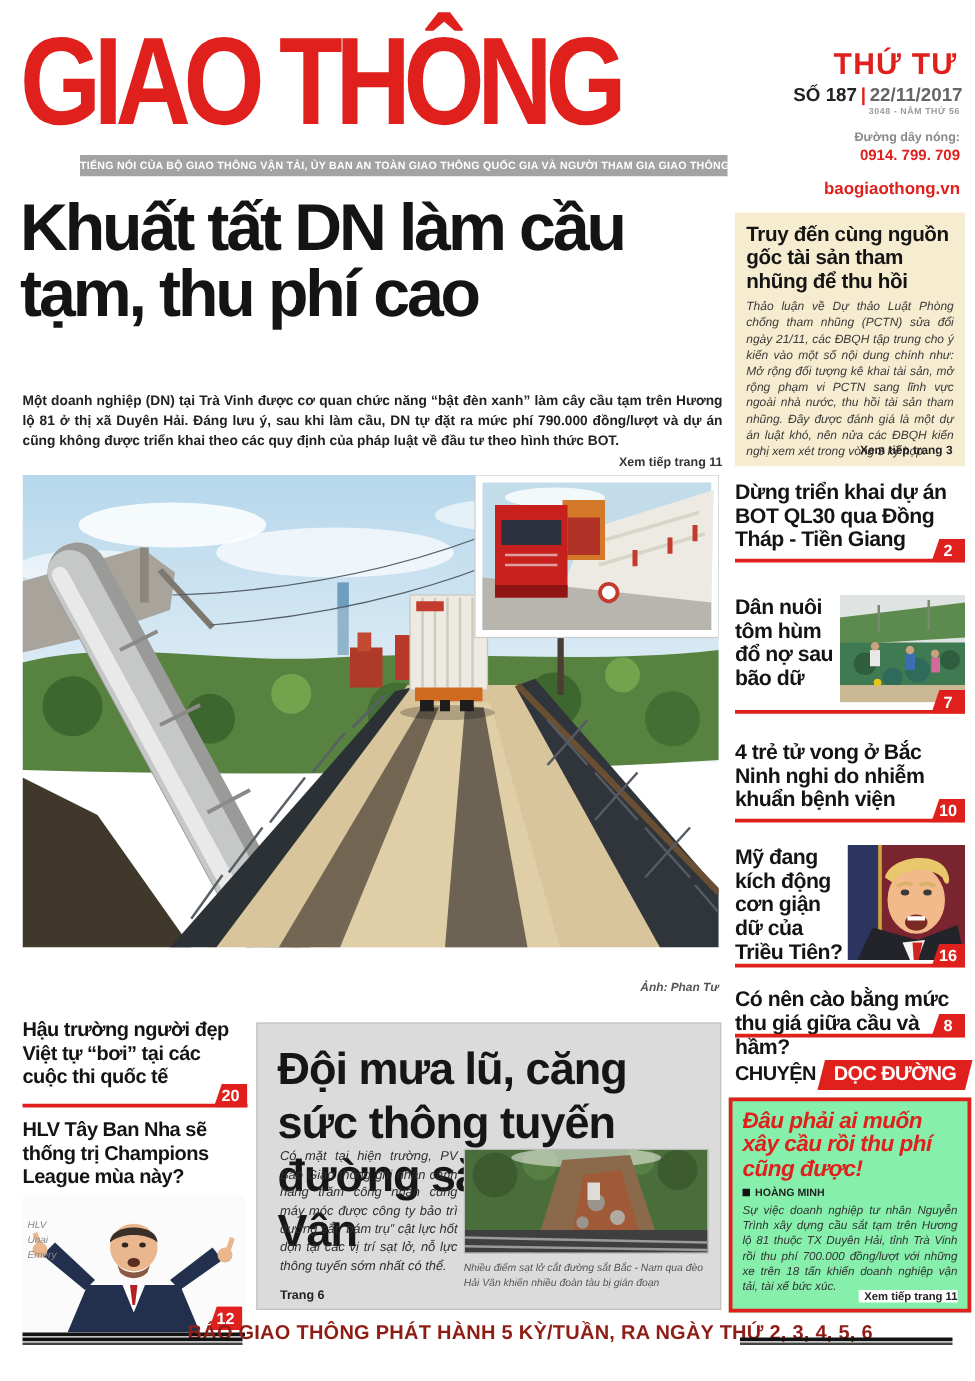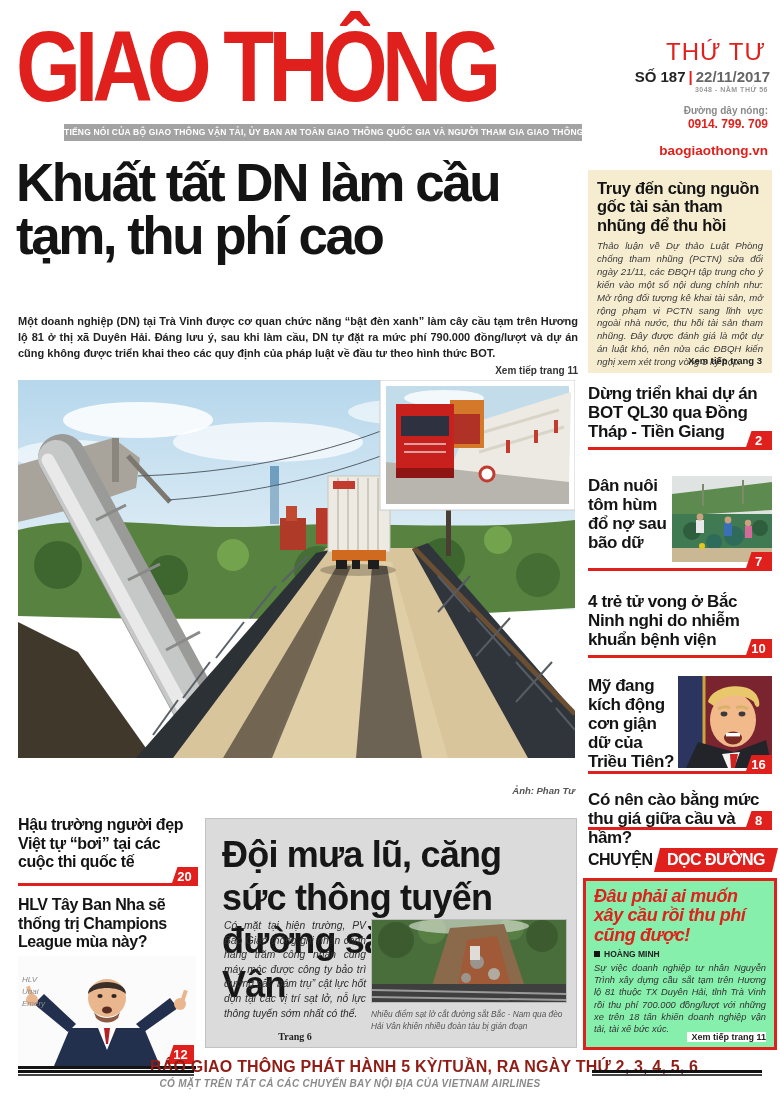--- a/index.html
+++ b/index.html
@@ -8,21 +8,21 @@
         font-family:"Liberation Sans", sans-serif;color:#1a1a1a;}
 
   
   .logo{position:absolute;left:16px;top:2px;width:566px;height:120px;
         font-size:86px;font-weight:900;letter-spacing:-6px;color:#e0201c;
         transform:scale(.97,1.16);transform-origin:left top;white-space:nowrap;line-height:110px;}
   .tagline{position:absolute;left:64px;top:124px;width:518px;height:17px;background:#a3a3a3;
         color:#fff;font-size:8.5px;font-weight:bold;text-align:center;line-height:17px;
         letter-spacing:.2px;white-space:nowrap;overflow:hidden;}
   .hdr-right{position:absolute;left:588px;top:38px;width:184px;text-align:right;}
-  .weekday{font-size:24px;font-weight:400;color:#e0201c;letter-spacing:1px;padding-right:6px;}
+  .weekday{font-size:24px;font-weight:700;color:#e0201c;letter-spacing:1px;padding-right:6px;}
   .issue-row{margin-top:2px;font-size:15px;font-weight:bold;white-space:nowrap;padding-right:2px;}
   .issue-no{color:#222;}
   .issue-sep{color:#e0201c;font-weight:900;padding:0 3px;}
   .issue-date{color:#666;}
   .issue-note{font-size:7px;color:#999;font-weight:bold;letter-spacing:.5px;padding-right:4px;margin-top:1px;}
   .hotline-label{margin-top:12px;font-size:10px;color:#8a8a8a;font-weight:bold;padding-right:4px;}
   .hotline-number{font-size:12px;color:#e0201c;font-weight:900;padding-right:4px;margin-top:1px;}
   .website{margin-top:12px;font-size:13.5px;color:#e0201c;font-weight:900;padding-right:4px;}
 
   
@@ -70,21 +70,21 @@
   .bl-title{font-size:16px;line-height:1.16;font-weight:800;letter-spacing:-.4px;color:#141414;}
   .emery-box{position:absolute;left:18px;top:956px;width:178px;height:110px;}
   .emery-caption{position:absolute;left:4px;top:18px;font-size:8px;font-style:italic;color:#8a8a8a;line-height:1.5;}
   .bl-rule2{position:absolute;left:18px;top:1066px;width:178px;height:3px;background:#141414;}
 
   
   .mid-box{position:absolute;left:205px;top:818px;width:372px;height:230px;background:#dbdbdb;border:1px solid #c2c2c2;
         padding:14px 16px;}
   .mid-headline{font-size:36px;line-height:1.2;font-weight:800;letter-spacing:-.8px;color:#161616;}
   .mid-intro{position:absolute;left:18px;top:100px;width:142px;font-size:10.3px;line-height:1.42;font-style:italic;color:#2e2e2e;text-align:justify;}
-  .mid-cont{position:absolute;left:18px;top:212px;width:142px;text-align:center;font-size:10px;font-weight:bold;color:#222;font-family:Liberation Serif, serif;}
+  .mid-cont{position:absolute;left:18px;top:212px;width:142px;text-align:left;font-size:10px;font-weight:bold;color:#222;}
   .mid-photo{position:absolute;left:165px;top:100px;width:196px;height:84px;border:1px solid #bbb;}
   .mid-caption{position:absolute;left:165px;top:190px;width:196px;font-size:8.3px;font-style:italic;color:#555;line-height:1.4;}
 
   
   .footer-line1{position:absolute;left:150px;top:1058px;width:440px;text-align:center;
         font-size:16px;font-weight:900;color:#8f1d15;letter-spacing:.2px;white-space:nowrap;}
   .footer-line2{position:absolute;left:130px;top:1078px;width:440px;text-align:center;
         font-size:10px;font-weight:bold;font-style:italic;color:#8a8a8a;letter-spacing:.3px;white-space:nowrap;}
   .dbl-rule{position:absolute;height:6px;border-top:3px solid #111;border-bottom:2px solid #444;}
   .dbl-left{left:18px;top:1070px;width:176px;}
@@ -362,17 +362,16 @@
         <rect x="98" y="26" width="10" height="14" fill="#dddcd6"></rect>
         <rect x="0" y="64" width="194" height="18" fill="#3f3f3f"></rect>
         <line x1="0" y1="70" x2="194" y2="74" stroke="#9a9a9a" stroke-width="2"></line>
         <line x1="0" y1="77" x2="194" y2="80" stroke="#9a9a9a" stroke-width="2"></line>
       </svg>
     </div>
     <div class="mid-caption">Nhiều điểm sạt lở cắt đường sắt Bắc - Nam qua đèo Hải Vân khiến nhiều đoàn tàu bị gián đoạn</div>
   </div>
 
   <div class="footer-line1">BÁO GIAO THÔNG PHÁT HÀNH 5 KỲ/TUẦN, RA NGÀY THỨ 2, 3, 4, 5, 6</div>
-  <div class="footer-line2">CÓ MẶT TRÊN TẤT CẢ CÁC CHUYẾN BAY NỘI ĐỊA CỦA VIETNAM AIRLINES</div>
   <div class="dbl-rule dbl-left"></div>
   <div class="dbl-rule dbl-right"></div>
 
 </div>
 
 </body></html>

